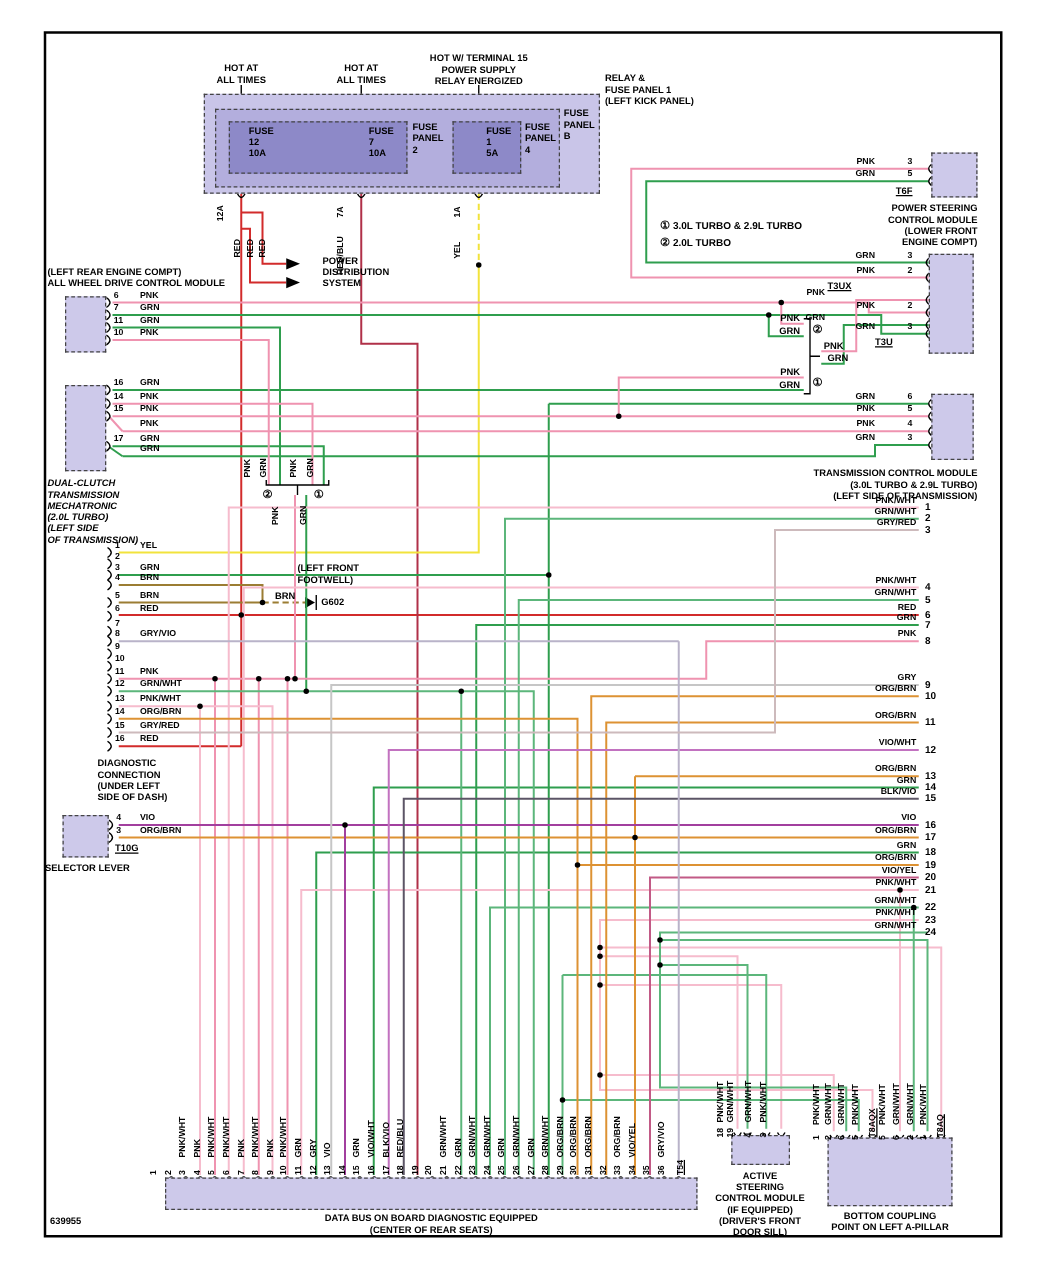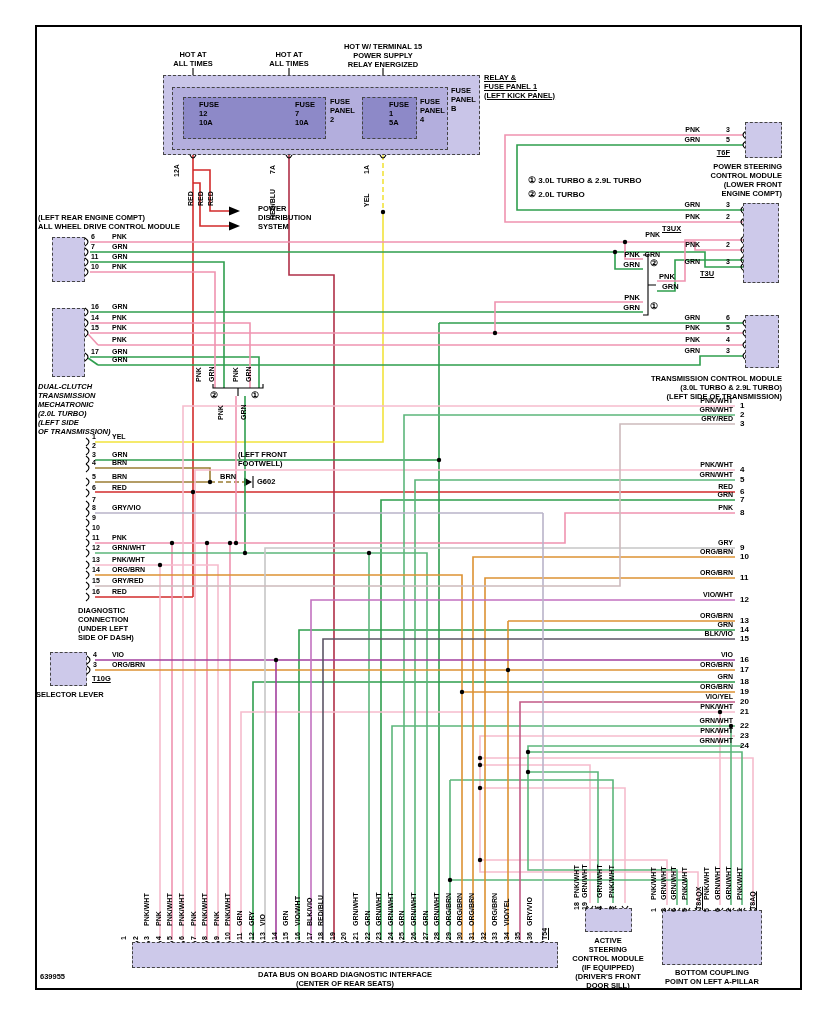--- a/index.html
+++ b/index.html
@@ -282,21 +282,21 @@
   <div class="box" style="left:662px;top:910px;width:100px;height:55px;"></div>
   <div class="box" style="left:132px;top:942px;width:426px;height:26px;"></div>
 
   <div class="t ctr" style="left:153px;top:50px;width:80px;">HOT AT
 ALL TIMES</div>
   <div class="t ctr" style="left:249px;top:50px;width:80px;">HOT AT
 ALL TIMES</div>
   <div class="t ctr" style="left:323px;top:42px;width:120px;">HOT W/ TERMINAL 15
 POWER SUPPLY
 RELAY ENERGIZED</div>
-  <div class="t" style="left:484px;top:73px;width:110px;text-decoration:underline;">RELAY &amp;
+  <div class="t" style="left:484px;top:58px;width:110px;">RELAY &amp;
 FUSE PANEL 1
 (LEFT KICK PANEL)</div>
   <div class="t" style="left:451px;top:86px;">FUSE
 PANEL
 B</div>
   <div class="t" style="left:330px;top:97px;">FUSE
 PANEL
 2</div>
   <div class="t" style="left:420px;top:97px;">FUSE
 PANEL
@@ -353,21 +353,21 @@
 (3.0L TURBO &amp; 2.9L TURBO)
 (LEFT SIDE OF TRANSMISSION)</div>
   <div class="t ctr" style="left:558px;top:936px;width:100px;">ACTIVE
 STEERING
 CONTROL MODULE
 (IF EQUIPPED)
 (DRIVER'S FRONT
 DOOR SILL)</div>
   <div class="t ctr" style="left:648px;top:968px;width:128px;">BOTTOM COUPLING
 POINT ON LEFT A-PILLAR</div>
-  <div class="t ctr" style="left:150px;top:970px;width:390px;">DATA BUS ON BOARD DIAGNOSTIC INTERFACE
+  <div class="t ctr" style="left:150px;top:970px;width:390px;">DATA BUS ON BOARD DIAGNOSTIC EQUIPPED
 (CENTER OF REAR SEATS)</div>
   <div class="t" style="left:40px;top:972px;">639955</div>
 
   <div class="vt" style="left:203px;top:374px;">PNK</div>
   <div class="vt" style="left:216px;top:374px;">GRN</div>
   <div class="vt" style="left:240px;top:374px;">PNK</div>
   <div class="vt" style="left:253px;top:374px;">GRN</div>
   <div class="t circ" style="left:210px;top:390px;">②</div>
   <div class="t circ" style="left:251px;top:390px;">①</div>
   <div class="vt" style="left:225px;top:412px;">PNK</div>

